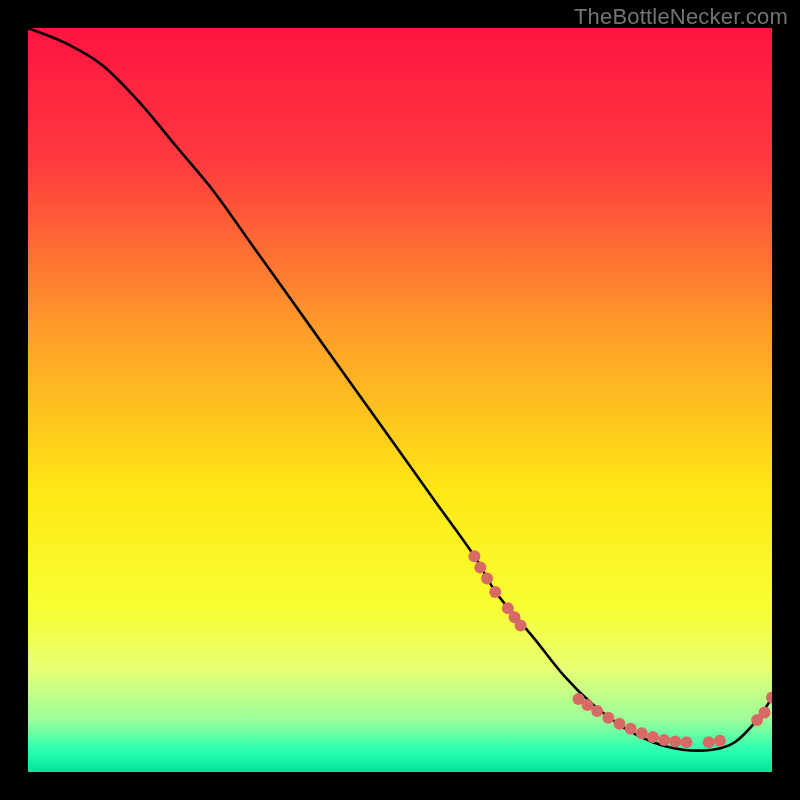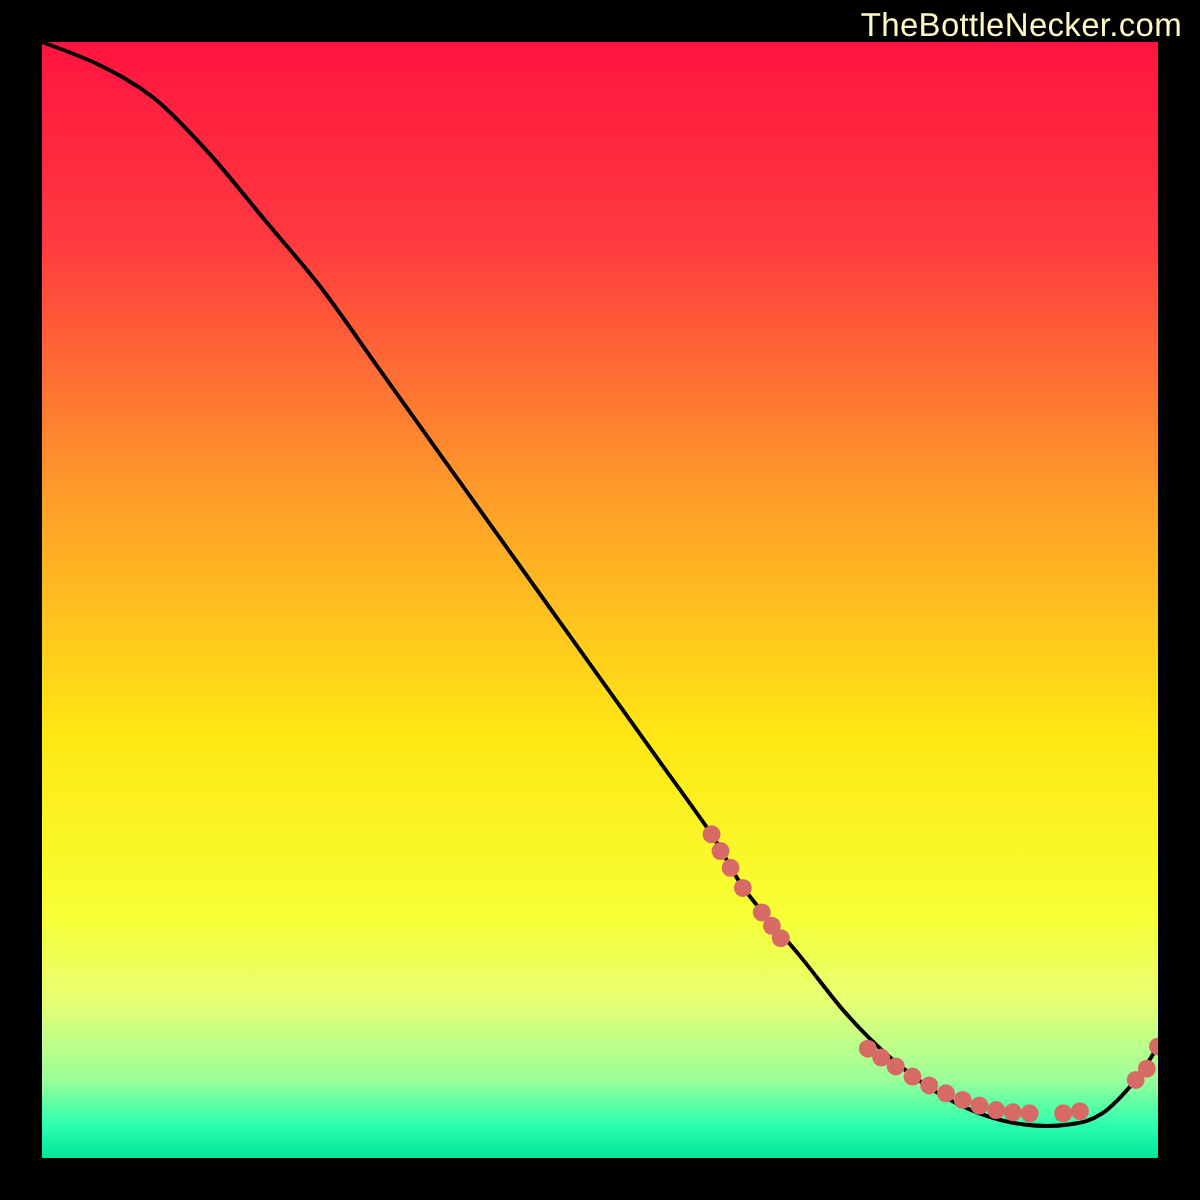--- a/index.html
+++ b/index.html
@@ -13,21 +13,21 @@
   }
   .frame {
     position: relative;
     width: 800px;
     height: 800px;
   }
   .attribution {
     position: absolute;
     top: 4px;
     right: 12px;
-    color: #fef9c3;
+    color: #737373;
     font-size: 22px;
     letter-spacing: 0.2px;
     user-select: none;
   }
   svg.plot {
     position: absolute;
     left: 28px;
     top: 28px;
     width: 744px;
     height: 744px;

